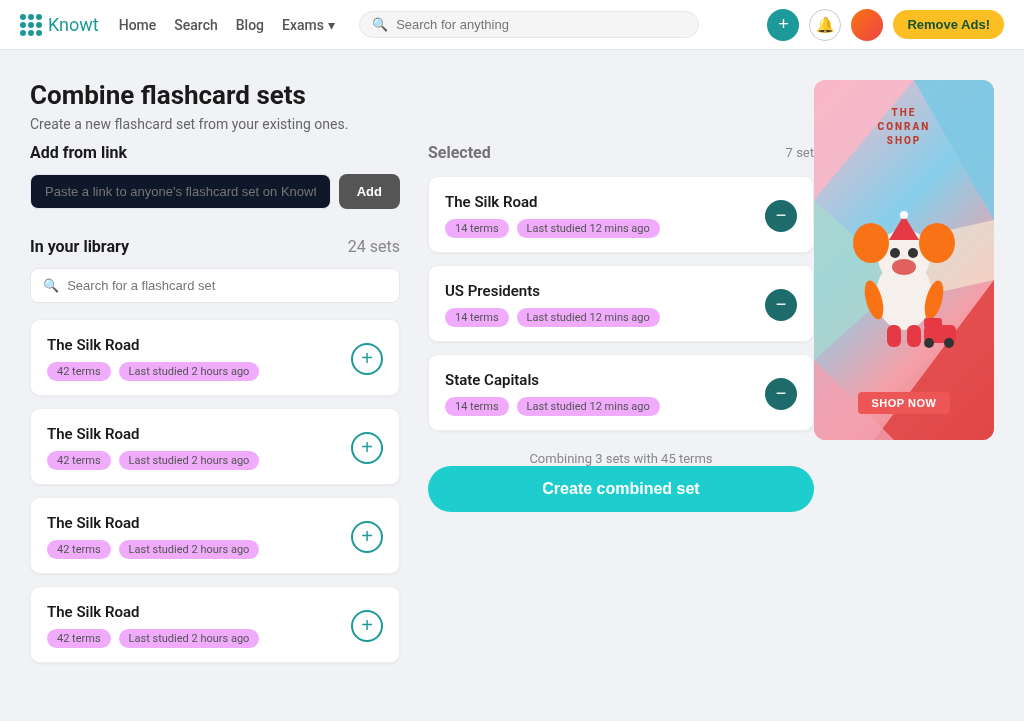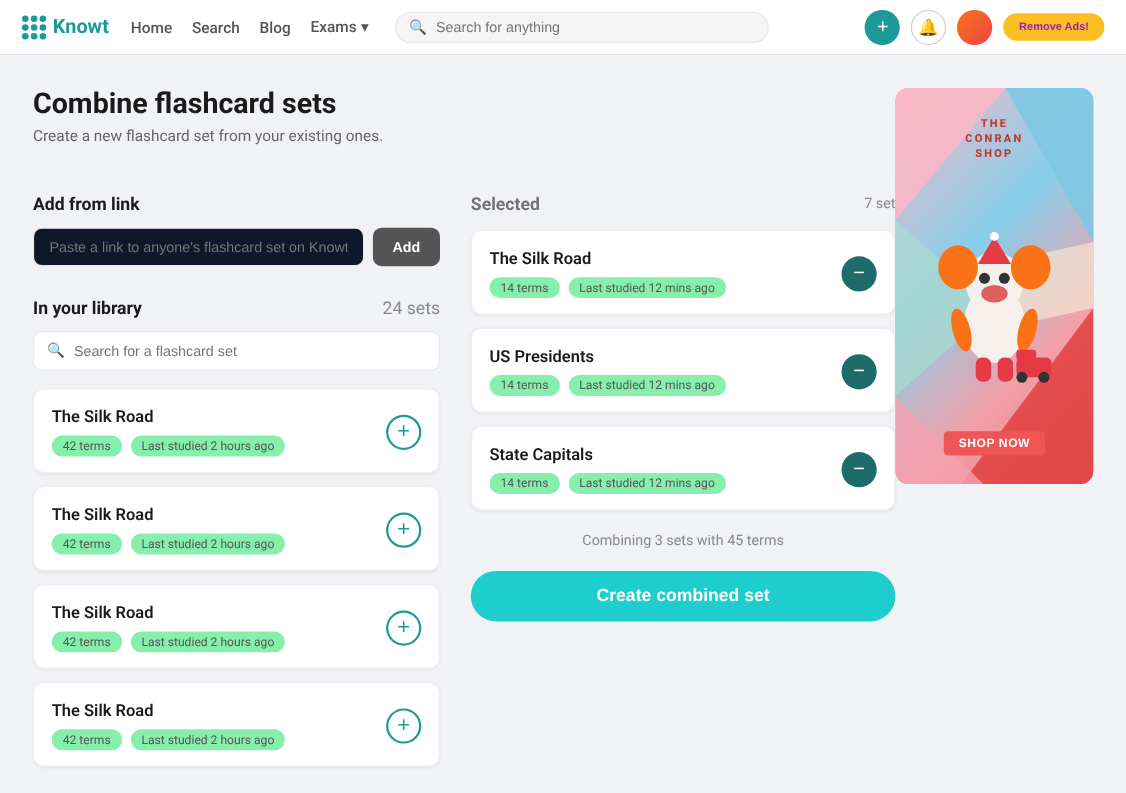--- a/index.html
+++ b/index.html
@@ -19,21 +19,21 @@
       gap: 20px;
       border-bottom: 1px solid #e5e7eb;
       position: fixed;
       top: 0; left: 0; right: 0;
       z-index: 100;
     }
     .nav-logo {
       display: flex;
       align-items: center;
       gap: 6px;
-      font-weight: 700;
+      font-weight: 400;
       font-size: 18px;
       color: #1e9999;
     }
     .nav-logo-dots {
       display: grid;
       grid-template-columns: repeat(3,6px);
       gap: 2px;
     }
     .nav-logo-dots span {
       width: 6px;
@@ -112,23 +112,23 @@
       border-radius: 50%;
       background: linear-gradient(135deg, #f97316, #ef4444);
       border: none;
       cursor: pointer;
     }
     .remove-ads-btn {
       background: #fbbf24;
       border: none;
       border-radius: 20px;
       padding: 7px 14px;
-      font-size: 10px;
+      font-size: 13px;
       font-weight: 600;
-      color: #a21caf;
+      color: #14532d;
       cursor: pointer;
       white-space: nowrap;
     }
 
     
     .page-wrapper {
       margin-top: 50px;
       display: flex;
       padding: 30px 30px 30px 30px;
       max-width: 1024px;
@@ -143,21 +143,21 @@
     }
     .page-title {
       font-size: 26px;
       font-weight: 700;
       color: #1a1a1a;
       margin-bottom: 6px;
     }
     .page-subtitle {
       font-size: 14px;
       color: #666;
-      margin-bottom: 44px;
+      margin-bottom: 11px;
     }
 
     
     .two-col {
       display: flex;
       gap: 28px;
       align-items: flex-start;
     }
 
     
@@ -241,21 +241,21 @@
       font-size: 15px;
       font-weight: 600;
       color: #1a1a1a;
       margin-bottom: 8px;
     }
     .flashcard-meta {
       display: flex;
       gap: 8px;
     }
     .meta-badge {
-      background: #86efac;
+      background: #f0abfc;
       border-radius: 12px;
       padding: 3px 10px;
       font-size: 11px;
       color: #555;
     }
     .add-set-btn {
       width: 32px;
       height: 32px;
       border-radius: 50%;
       border: 2px solid #1e9999;
@@ -318,21 +318,21 @@
       cursor: pointer;
       display: flex;
       align-items: center;
       justify-content: center;
       flex-shrink: 0;
     }
     .combining-text {
       text-align: center;
       font-size: 13px;
       color: #888;
-      margin-bottom: 20px;
+      margin-bottom: 0;
     }
     .create-combined-btn {
       width: 100%;
       background: #1ecece;
       color: #fff;
       border: none;
       border-radius: 30px;
       padding: 14px;
       font-size: 16px;
       font-weight: 600;

